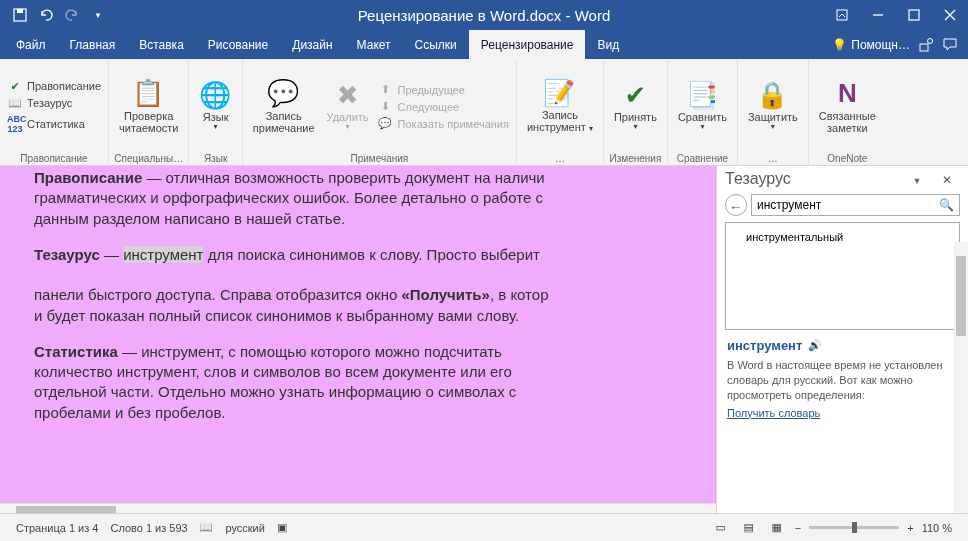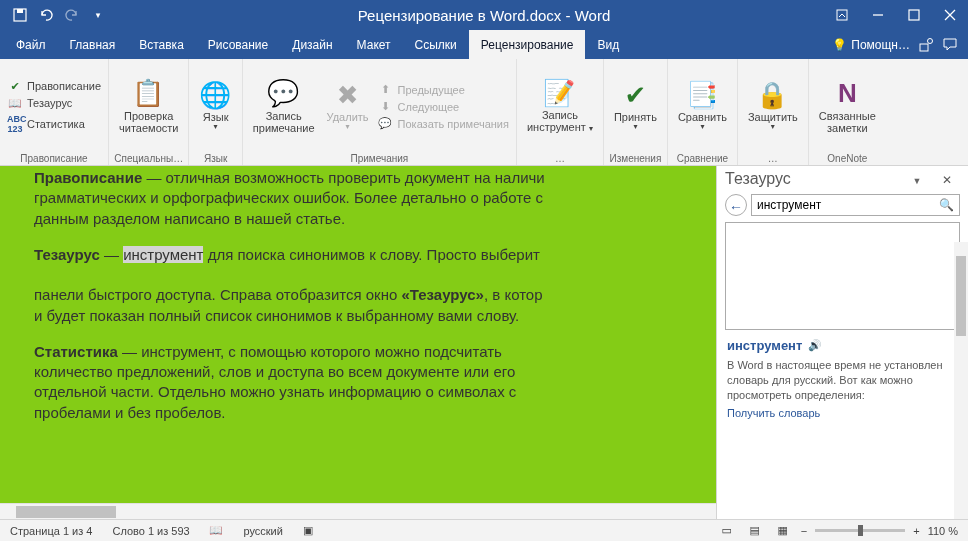--- a/index.html
+++ b/index.html
@@ -22,46 +22,46 @@
   .rgroup { border-right: 1px solid #e1e1e1; padding: 3px 4px 1px; display: flex; flex-direction: column; justify-content: space-between; }
   .rgroup-label { text-align: center; font-size: 10px; color: #666; padding-top: 2px; }
   .rgroup-body { flex: 1; display: flex; }
   .vbtn { display: flex; flex-direction: column; align-items: center; justify-content: center; padding: 2px 6px; cursor: pointer; text-align: center; line-height: 1.1; }
   .vbtn .ico { font-size: 26px; margin-bottom: 2px; }
   .stack { display: flex; flex-direction: column; justify-content: center; gap: 2px; }
   .stack-item { display: flex; align-items: center; gap: 4px; padding: 1px 3px; cursor: pointer; white-space: nowrap; }
   .stack-item .ico { width: 16px; text-align: center; }
   .disabled { color: #aaa; }
 
-  .doc-area { position: absolute; top: 166px; bottom: 22px; left: 0; right: 0; display: flex; background: #84cc16; }
+  .doc-area { position: absolute; top: 166px; bottom: 22px; left: 0; right: 0; display: flex; background: #f0abfc; }
   .doc { flex: 1; overflow: hidden; padding: 2px 20px 0 34px; font-size: 15px; color: #333; line-height: 1.35; font-family: Arial, sans-serif; position: relative; }
   .doc p { margin-bottom: 16px; }
   .sel { background: #d4d4d4; }
   .doc-scroll { position: absolute; bottom: 0; left: 0; right: 0; height: 16px; background: #f3f3f3; border-top: 1px solid #e1e1e1; }
   .doc-scroll .thumb { position: absolute; left: 16px; width: 100px; top: 2px; height: 12px; background: #c1c1c1; }
 
   .pane { width: 252px; background: #fff; border-left: 1px solid #d4d4d4; display: flex; flex-direction: column; font-size: 12px; position: relative; }
   .pane-head { display: flex; align-items: center; justify-content: space-between; padding: 4px 8px; font-size: 16px; color: #595959; }
   .pane-close { cursor: pointer; font-size: 12px; padding: 0 8px; }
   .pane-close.drop { font-size: 9px; color: #666; }
   .pane-search { display: flex; align-items: center; margin: 2px 8px 6px; }
   .pane-back { width: 22px; height: 22px; border: 1px solid #ababab; color: #2b579a; display: flex; align-items: center; justify-content: center; cursor: pointer; font-size: 14px; border-radius: 50%; margin-right: 4px; }
   .pane-input { flex: 1; border: 1px solid #ababab; height: 22px; padding: 0 22px 0 5px; font-size: 12px; }
   .pane-search-ico { position: absolute; right: 14px; color: #2b579a; font-size: 12px; cursor: pointer; }
   .pane-results { margin: 0 8px; border: 1px solid #ababab; padding: 5px 6px; height: 108px; font-size: 11px; }
   .pane-results .hdr { font-weight: bold; white-space: nowrap; overflow: hidden; }
   .pane-results .hdr::before { content: "▾ "; font-size: 8px; vertical-align: 1px; }
   .pane-bottom { padding: 8px 10px; font-size: 11px; color: #595959; }
   .pane-bottom .word { color: #2b579a; font-weight: bold; font-size: 13px; display: flex; align-items: center; gap: 6px; margin-bottom: 5px; }
   .speaker { font-size: 11px; color: #999; }
-  .pane-link { color: #2b579a; cursor: pointer; }
+  .pane-link { color: #2b579a; cursor: pointer; text-decoration: underline; }
   .pane-scroll { position: absolute; right: 0; top: 76px; bottom: 0; width: 14px; background: #f3f3f3; }
   .pane-scroll .thumb { position: absolute; top: 14px; height: 80px; left: 2px; right: 2px; background: #c1c1c1; }
 
-  .statusbar { position: absolute; bottom: 0; left: 0; right: 0; height: 22px; background: #f3f3f3; border-top: 1px solid #d4d4d4; display: flex; align-items: center; font-size: 11px; color: #444; padding: 0 10px; gap: 20px; }
+  .statusbar { position: absolute; bottom: 0; left: 0; right: 0; height: 28px; background: #f3f3f3; border-top: 1px solid #d4d4d4; display: flex; align-items: center; font-size: 11px; color: #444; padding: 0 16px; gap: 12px; }
   .statusbar .right { margin-left: auto; display: flex; align-items: center; gap: 8px; }
   .slider { width: 90px; height: 3px; background: #c1c1c1; position: relative; }
   .slider .knob { position: absolute; left: 48%; top: -4px; width: 5px; height: 11px; background: #666; }
   .view-btn { width: 20px; height: 16px; display: flex; align-items: center; justify-content: center; cursor: pointer; }
 
   svg { display: block; }
 </style>
 </head>
 <body>
 
@@ -275,26 +275,26 @@
 <div class="doc-area">
   <div class="doc">
     <p>
       <b>Правописание</b><span> — отличная возможность проверить документ на наличи</span><br>
       <span>грамматических и орфографических ошибок. Более детально о работе с</span><br>
       <span>данным разделом написано в нашей статье.</span>
     </p>
     <p>
       <b>Тезаурус</b><span> — </span><span class="sel">инструмент</span><span> для поиска синонимов к слову. Просто выберит</span><br>
       <br>
-      <span>панели быстрого доступа. Справа отобразится окно </span><b>«Тезаурус»</b><span>, в котор</span><br>
+      <span>панели быстрого доступа. Справа отобразится окно </span><b>«Получить»</b><span>, в котор</span><br>
       <span>и будет показан полный список синонимов к выбранному вами слову.</span>
     </p>
     <p>
       <b>Статистика</b><span> — инструмент, с помощью которого можно подсчитать </span><br>
-      <span>количество предложений, слов и доступа во всем документе или его </span><br>
+      <span>количество инструмент, слов и символов во всем документе или его </span><br>
       <span>отдельной части. Отдельно можно узнать информацию о символах с </span><br>
       <span>пробелами и без пробелов.</span>
     </p>
     <div class="doc-scroll">
         <div class="thumb"></div>
       </div>
   </div>
 
   <div class="pane">
     <div class="pane-head">
@@ -303,20 +303,21 @@
         <span class="pane-close drop">▼</span>
         <span class="pane-close">✕</span>
       </span>
     </div>
     <div class="pane-search">
       <div class="pane-back">←</div>
       <input class="pane-input" value="инструмент" style="">
       <span class="pane-search-ico">🔍</span>
     </div>
     <div class="pane-results">
+      <div style="padding:3px 0 0 14px">инструментальный</div>
     </div>
     <div class="pane-bottom">
       <div class="word">
         <span>инструмент</span>
         <span class="speaker">🔊</span>
       </div>
       <div style="line-height:1.35">В Word в настоящее время не установлен словарь для русский. Вот как можно просмотреть определения:</div>
       <div class="pane-link" style="margin-top:4px">Получить словарь</div>
     </div>
     <div class="pane-scroll">

